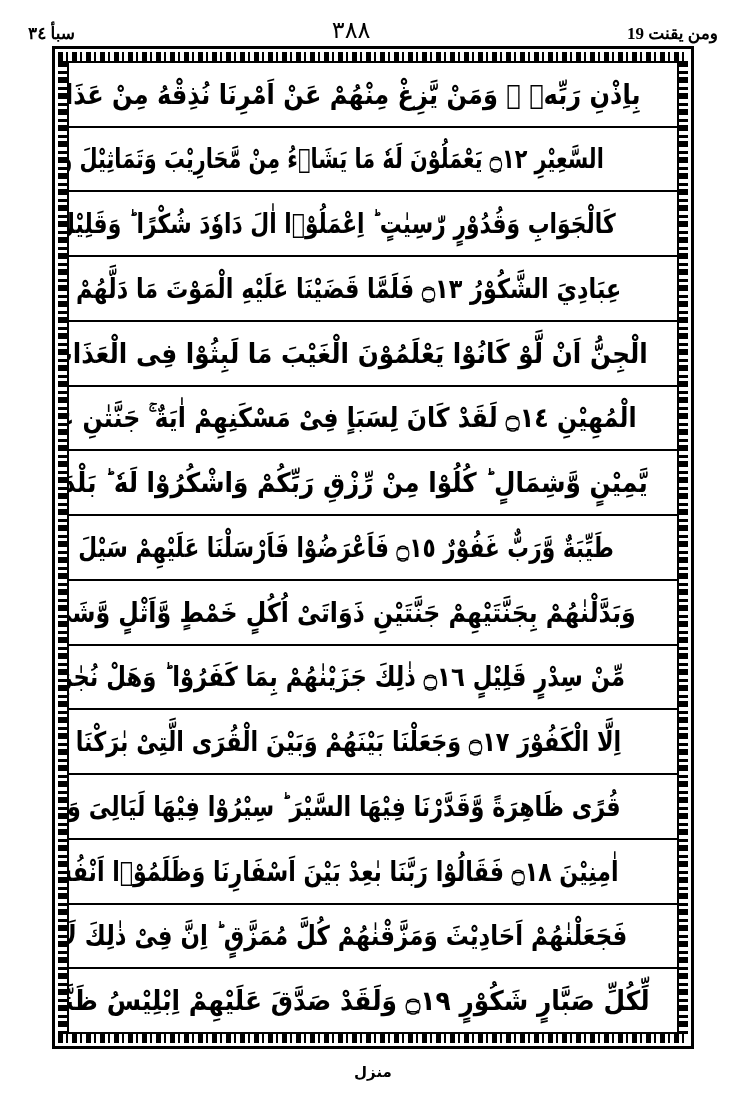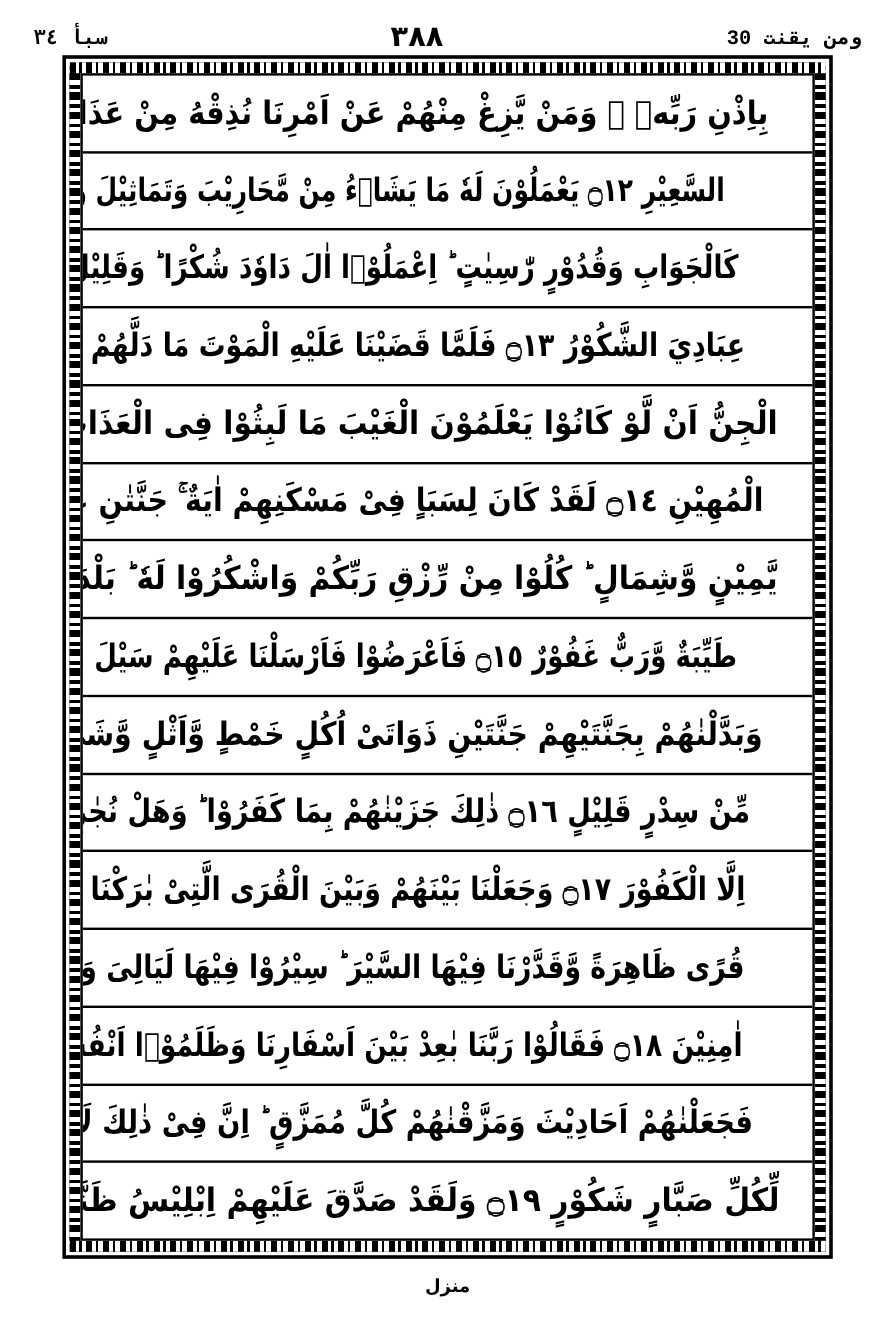--- a/index.html
+++ b/index.html
@@ -25,31 +25,31 @@
     height: 28px;
     display: flex;
     align-items: flex-end;
     justify-content: space-between;
     direction: rtl;
   }
   .hdr-side {
     font-size: 17px;
     line-height: 1;
     white-space: nowrap;
-    font-family: Liberation Mono, monospace;
+    font-family: Liberation Serif, serif;
     font-weight: 600;
     letter-spacing: -0.5px;
     margin-top: 28px;
   }
   #hdr-right { order: 0; }
   #hdr-left  { order: 2; }
   #page-number {
     order: 1;
     font-size: 24px;
-    font-weight: 700;
+    font-weight: 400;
     line-height: 1;
     letter-spacing: 1px;
   }
 
   
   #page-frame {
     position: absolute;
     top: 46px;
     left: 52px;
     width: 642px;
@@ -147,21 +147,21 @@
     font-size: 15px;
     font-family: "DejaVu Sans", sans-serif;
     direction: rtl;
     font-weight: 600;
   }
 </style>
 </head>
 <body>
 
 <div id="header">
-  <div class="hdr-side" id="hdr-right">ومن يقنت 30</div>
+  <div class="hdr-side" id="hdr-right">ومن يقنت 19</div>
   <div id="page-number">٣٨٨</div>
   <div class="hdr-side" id="hdr-left">سبأ ٣٤</div>
 </div>
 
 <div id="page-frame">
   <div id="ornament-band"></div>
   <div id="text-area">
       <div class="ayah-line" id="line-1">
         <span class="ayah-text" style="display: inline-block; transform: scaleX(0.89153); transform-origin: center center;">بِاِذْنِ رَبِّهٖ ۚ وَمَنْ يَّزِغْ مِنْهُمْ عَنْ اَمْرِنَا نُذِقْهُ مِنْ عَذَابِ</span>
       </div>

